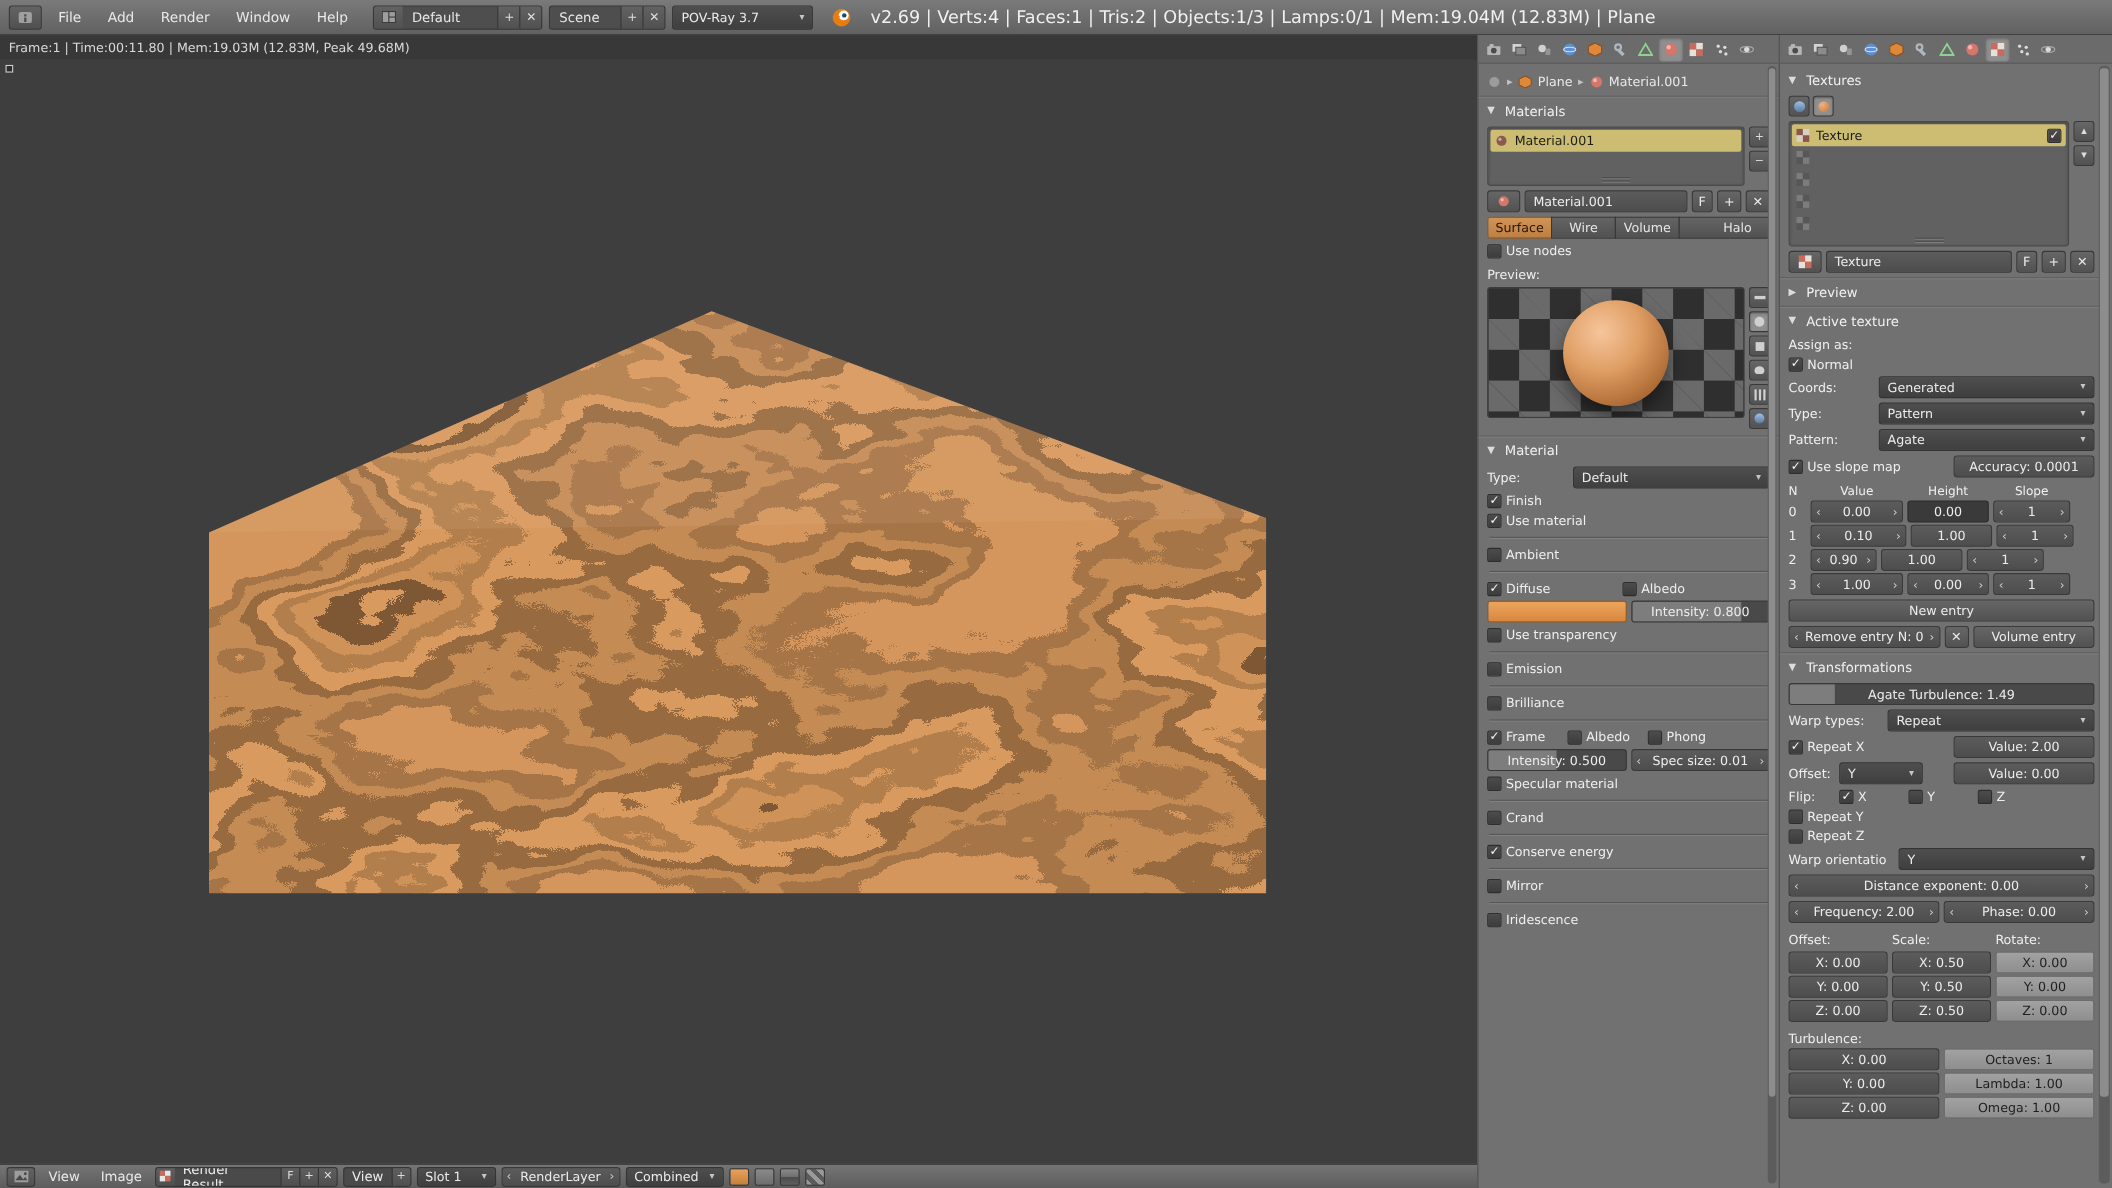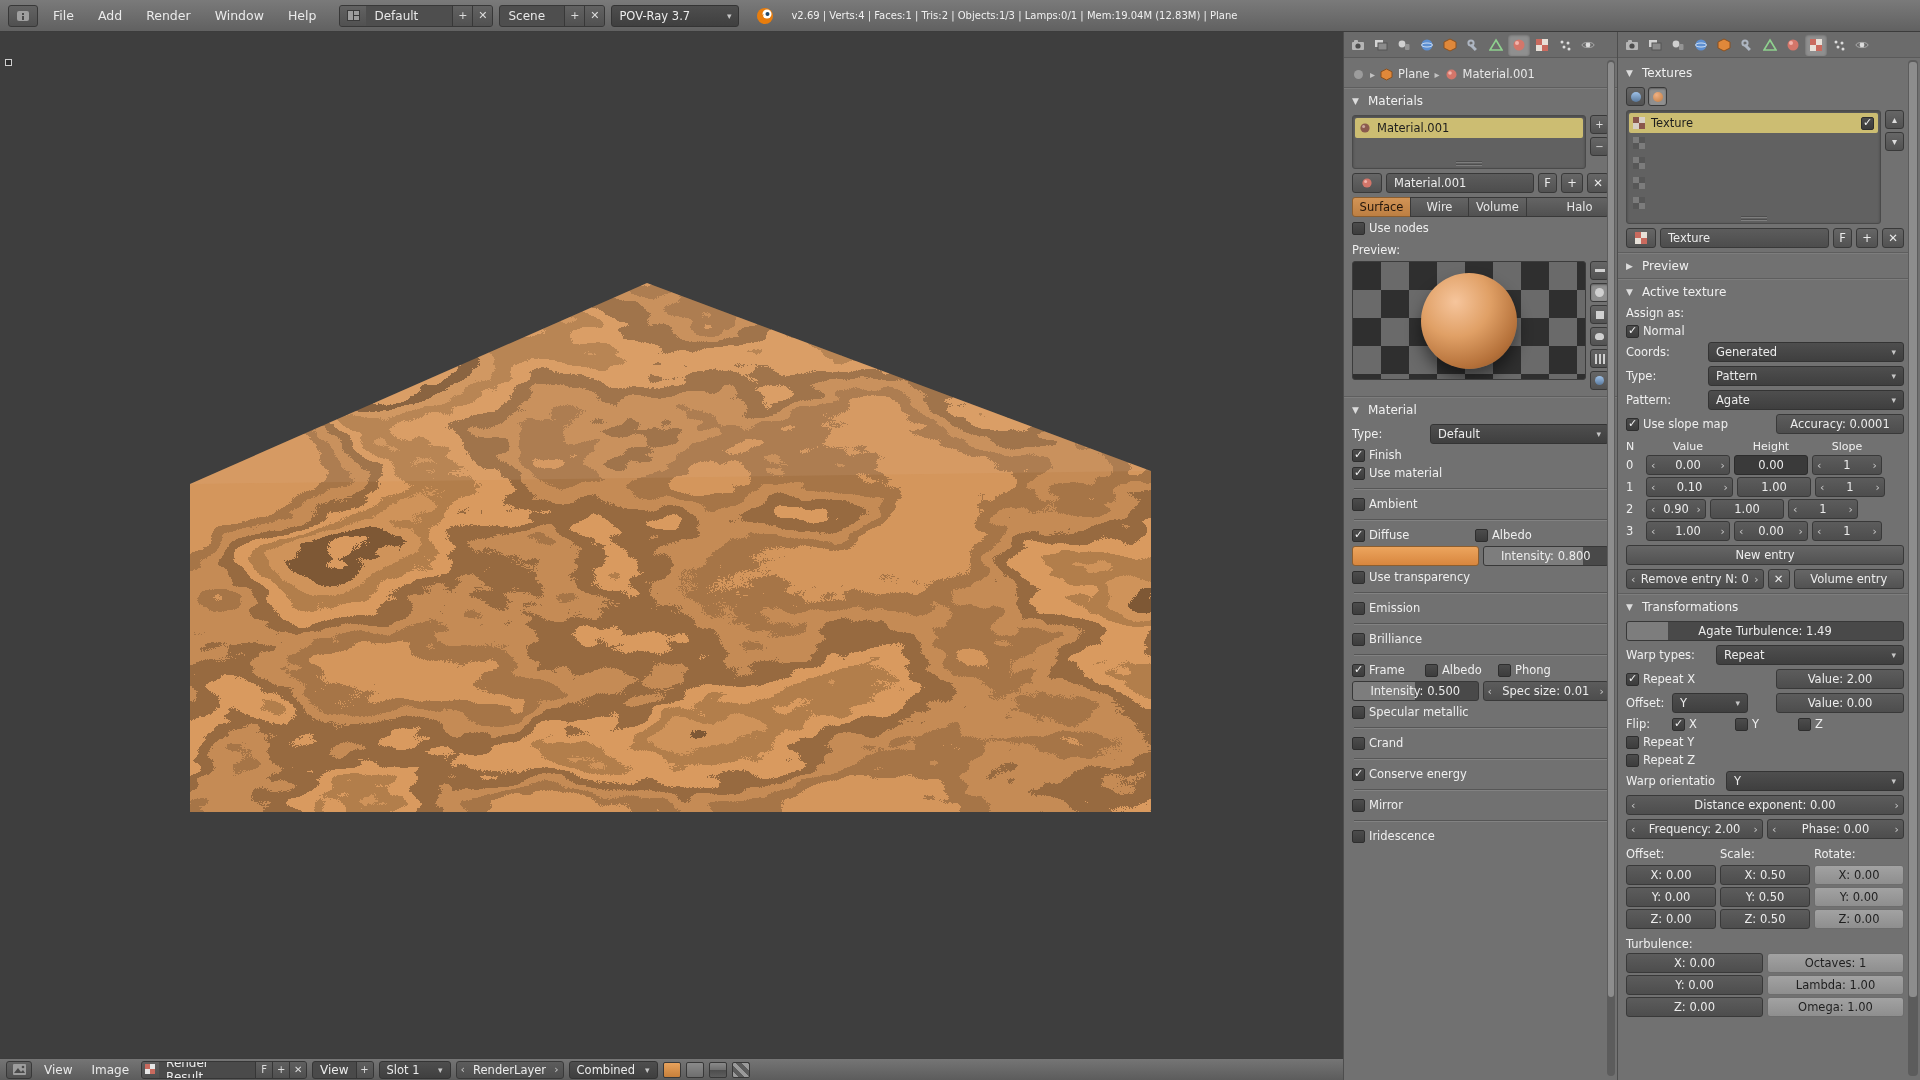--- a/index.html
+++ b/index.html
@@ -15,21 +15,21 @@
   .hwidget { display:flex; align-items:center; height:22px; background:#4e4e4e;
              border:1px solid #383838; border-radius:3px; overflow:hidden; }
   .hwidget .txt { padding:0 8px; color:#e8e8e8; font-size:12px; }
   .hbtn { width:20px; height:22px; display:flex; align-items:center; justify-content:center;
           background:linear-gradient(#636363,#505050); border-left:1px solid #383838; color:#dcdcdc; font-size:11px; }
   .icobtn { width:30px; height:22px; display:flex; align-items:center; justify-content:center;
             background:linear-gradient(#636363,#505050); border:1px solid #383838; border-radius:3px; }
   .dd { background:linear-gradient(#4e4e4e,#3f3f3f); border:1px solid #343434; border-radius:3px;
         height:20px; display:flex; align-items:center; justify-content:space-between; padding:0 7px; color:#ececec; font-size:11.5px; }
   .dd::after { content:"▾"; font-size:9px; color:#c6c6c6; margin-left:6px; }
-  .stats { margin-left:10px; color:#f0f0f0; font-size:10px; white-space:nowrap; }
+  .stats { margin-left:10px; color:#f0f0f0; font-size:16px; white-space:nowrap; }
 
   
   .editor { position:absolute; left:0; top:32px; width:1343px; height:1026px; background:#3e3e3e; overflow:hidden; }
   .infostrip { position:absolute; left:0; top:0; width:100%; height:22px; background:#383838;
                display:flex; align-items:center; padding-left:8px; color:#d9d9d9; font-size:11.5px; }
   .cursor2d { position:absolute; left:5px; top:27px; width:7px; height:7px; border:1px solid #cfcfcf; background:#2e2e2e; }
 
   
   .footerbar { position:absolute; left:0; top:1058px; width:1343px; height:22px;
                background:linear-gradient(#757575,#5c5c5c); border-top:1px solid #3c3c3c;
@@ -173,20 +173,23 @@
             <feFuncB type="discrete" tableValues="0.32 0.95 0.58 1 0.40 0.85 0.55 1 0.30 0.90 0.65 1 0.45 0.80 0.55 0.95"></feFuncB>
           </feComponentTransfer>
           <feFlood flood-color="#d99a5e" result="base"></feFlood>
           <feBlend in="base" in2="bands" mode="multiply" result="tex"></feBlend>
           <feComposite in="tex" in2="SourceAlpha" operator="in"></feComposite>
         </filter>
       </defs>
       <polygon points="647,251 1151,439 1151,780 190,780 190,452" fill="#d99a5e" filter="url(#agate)"></polygon>
       <polygon points="647,251 1151,439 190,452" fill="#e8c09a" opacity="0.12"></polygon>
     </svg>
+    <div class="infostrip">
+      <span>Frame:1 | Time:00:11.80 | Mem:19.03M (12.83M, Peak 49.68M)</span>
+    </div>
     <div class="cursor2d"></div>
   </div>
 
   <div class="footerbar">
     <div class="icobtn" style="height:18px;width:26px">
       <svg width="13" height="11">
         <rect x="0" y="0" width="13" height="11" rx="1" fill="#9d9d9d"></rect>
         <path d="M1 9 L5 4 L8 8 L10 6 L12 9 Z" fill="#4a4a4a"></path>
         <circle cx="10" cy="3" r="1.3" fill="#4a4a4a"></circle>
       </svg>
@@ -470,21 +473,21 @@
         <div class="w slider" style="flex:1">
           <div class="fill" style="width:50%"></div>
             <span>Intensity: 0.500</span>
         </div>
         <div class="w num arrows" style="flex:1">
           <span>Spec size: 0.01</span>
         </div>
       </div>
       <div class="row">
           <span class="cb"></span>
-        <span class="cblabel">Specular metallic</span>
+        <span class="cblabel">Specular material</span>
         </div>
       <div class="hrule"></div>
       <div class="row">
           <span class="cb"></span>
         <span class="cblabel">Crand</span>
         </div>
       <div class="hrule"></div>
       <div class="row">
           <span class="cb on"></span>
         <span class="cblabel">Conserve energy</span>

